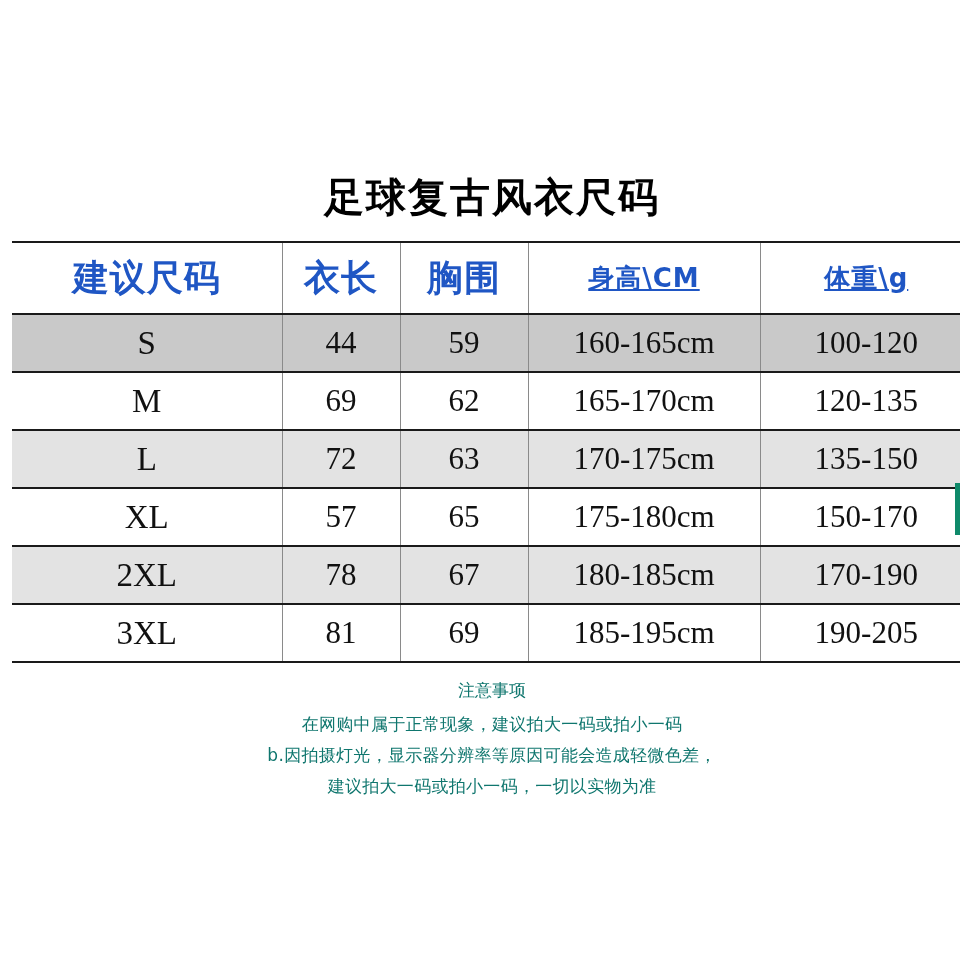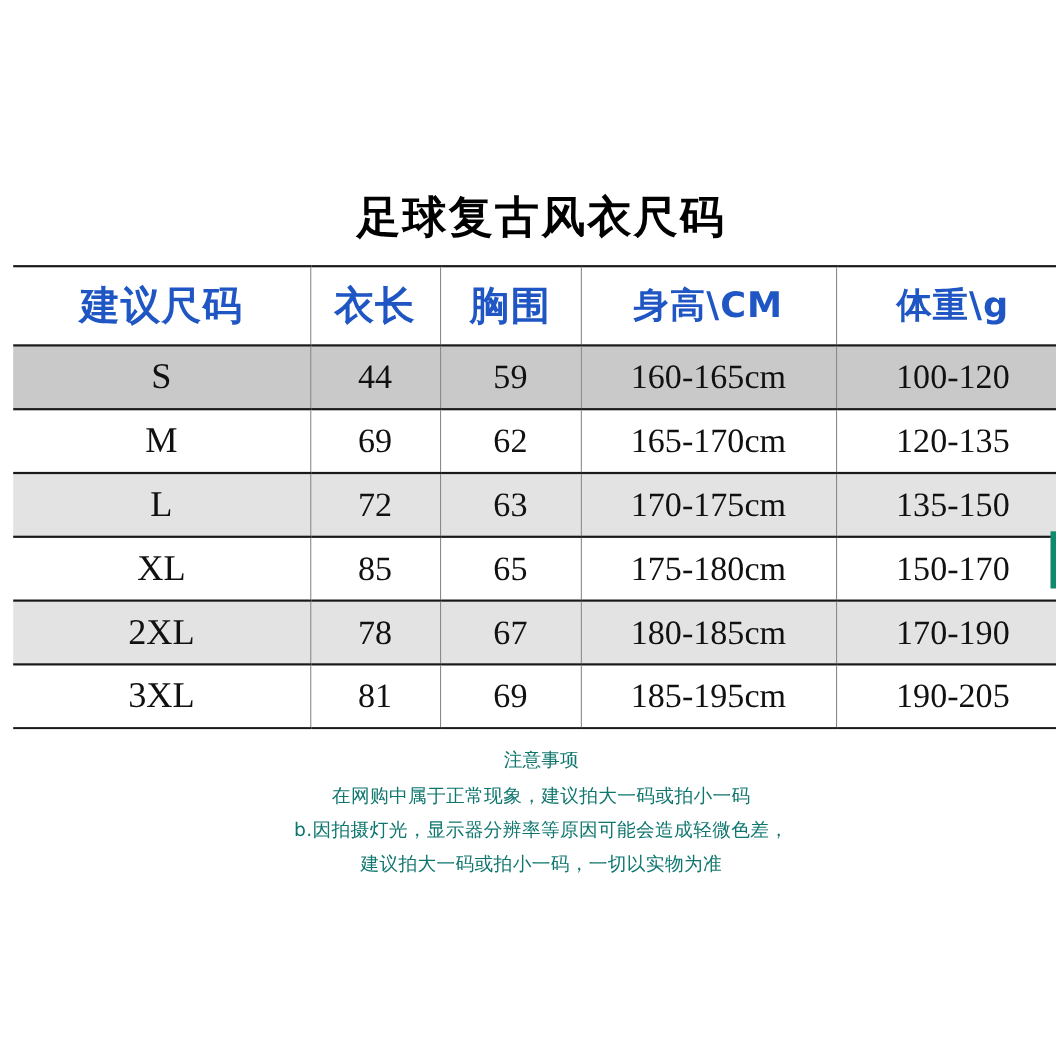--- a/index.html
+++ b/index.html
@@ -72,21 +72,22 @@
   table.size-table thead th {
     background: #ffffff;
     font-family: "DejaVu Sans", sans-serif;
     font-weight: bold;
     font-size: 36px;
     color: #1f56c4;
     height: 70px;
     letter-spacing: 1px;
   }
   table.size-table thead th.narrow {
-    font-size: 32px;
+    font-size: 26px;
+    text-decoration: underline;
   }
   table.size-table tbody tr.shade-dark td {
     background: #c9c9c9;
   }
   table.size-table tbody tr.shade-light td {
     background: #ffffff;
   }
   table.size-table tbody tr.shade-mid td {
     background: #e3e3e3;
   }
@@ -162,21 +163,21 @@
         </tr>
         <tr class="shade-mid">
           <td class="size-col">L</td>
           <td>72</td>
           <td>63</td>
           <td>170-175cm</td>
           <td>135-150</td>
         </tr>
         <tr class="shade-light">
           <td class="size-col">XL</td>
-          <td>85</td>
+          <td>57</td>
           <td>65</td>
           <td>175-180cm</td>
           <td>150-170</td>
         </tr>
         <tr class="shade-mid">
           <td class="size-col">2XL</td>
           <td>78</td>
           <td>67</td>
           <td>180-185cm</td>
           <td>170-190</td>

